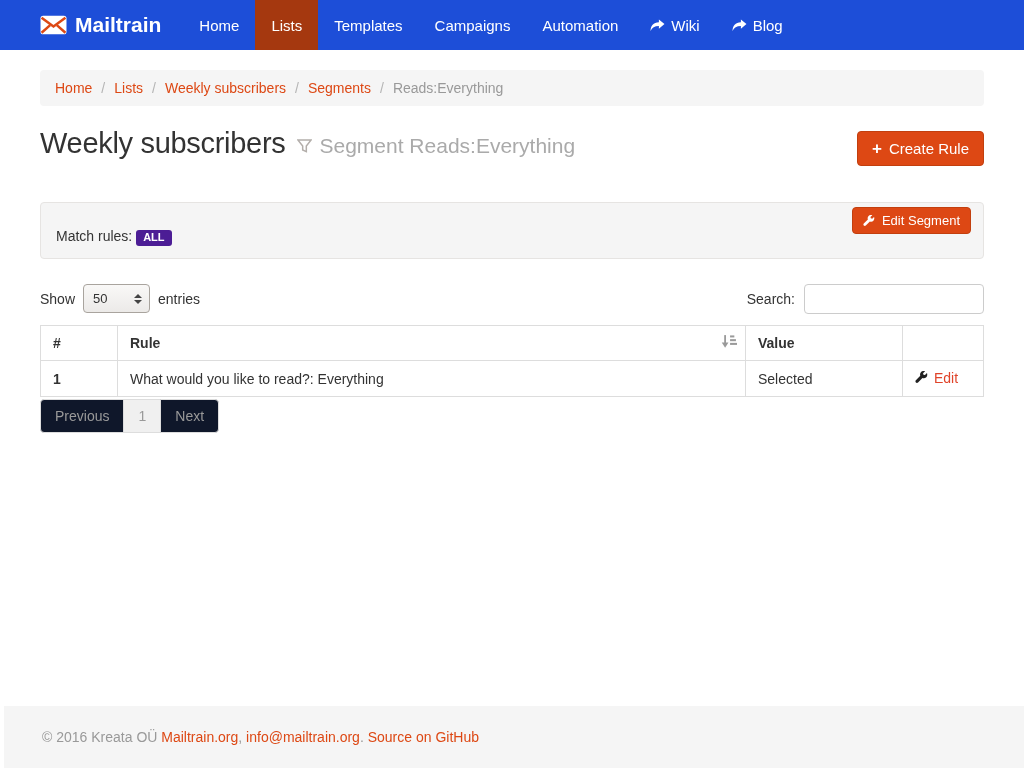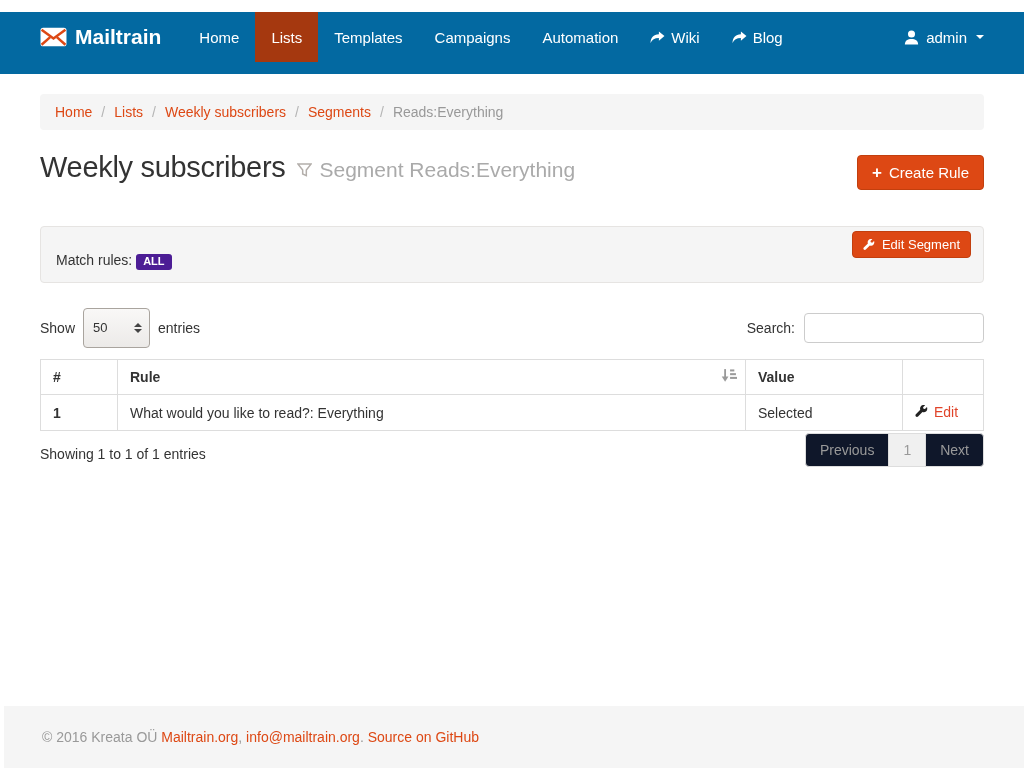--- a/index.html
+++ b/index.html
@@ -6,21 +6,21 @@
   html,body { width:1024px; height:768px; }
   body {
     font-family:"Liberation Sans","DejaVu Sans",sans-serif;
     font-size:14px; color:#333; background:#fff;
     position:relative; overflow:hidden;
   }
   a { text-decoration:none; cursor:pointer; }
   .container { width:944px; margin:0 auto; }
 
   
-  .navbar { height:62px; background:#0369a1;margin-top:12px; }
+  .navbar { height:50px; background:#1d4ed8; }
   .nav-inner { display:flex; align-items:stretch; height:50px; }
   .brand { display:flex; align-items:center; gap:8px; color:#fff;
            font-size:21px; font-weight:bold; margin-right:22px; }
   .nav { display:flex; list-style:none; }
   .nav-item { display:flex; align-items:center; gap:6px; padding:0 16px;
               color:#fff; font-size:15px; cursor:pointer; }
   .nav-item.active { background:#a5380f; }
   .nav-right { margin-left:auto; display:flex; align-items:center; gap:7px;
                color:#fff; font-size:15px; cursor:pointer; }
   .caret { width:0; height:0; border-left:4px solid transparent;
@@ -55,21 +55,21 @@
            font-weight:bold; padding:0 7px; border-radius:3px;margin-top:16px; }
   .show-link { color:#dd4814; }
   .btn-edit-segment { position:absolute; top:4px; right:12px;
                       padding:5px 10px; font-size:13px; }
 
   
   .table-controls { margin-top:25px; display:flex; justify-content:space-between;
                     align-items:center; }
   .length-group { display:flex; align-items:center; gap:8px; }
   .select-box { display:inline-flex; align-items:center; justify-content:space-between;
-                width:67px; height:40px; border:1px solid #a9a49e; border-radius:4px;
+                width:67px; height:29px; border:1px solid #a9a49e; border-radius:4px;
                 background:linear-gradient(#f9f8f7,#eceae8); padding:0 7px 0 9px;
                 font-size:13px; cursor:pointer; }
   .select-arrows { display:flex; flex-direction:column; gap:2px; }
   .select-arrows i { display:block; width:0; height:0;
     border-left:4px solid transparent; border-right:4px solid transparent; }
   .arrow-up { border-bottom:4px solid #444; }
   .arrow-down { border-top:4px solid #444; }
   .search-group { display:flex; align-items:center; gap:9px; }
   .search-input { width:180px; height:30px; border:1px solid #ccc; border-radius:4px;
                   padding:0 8px; font-size:14px; font-family:inherit; }
@@ -147,30 +147,20 @@
       </li>
       <li class="nav-item">
         <span style="display:inline-flex;">
           <svg width="15" height="13" viewBox="0 0 16 14">
             <path d="M9.5 0.5 L15.5 5.5 9.5 10.5 V7.6 C4.8 7.6 2.2 9.3 0.5 12.9 C0.5 7.4 3.6 3.8 9.5 3.5 Z" fill="#fff"></path>
           </svg>
         </span>
         <span>Blog</span>
       </li>
     </ul>
-    <div class="nav-right">
-      <span style="display:inline-flex;">
-        <svg width="15" height="15" viewBox="0 0 14 14">
-          <circle cx="7" cy="3.8" r="3.3" fill="#fff"></circle>
-          <path d="M0.8 13.5 C0.8 9.8 3.5 8.3 7 8.3 C10.5 8.3 13.2 9.8 13.2 13.5 Z" fill="#fff"></path>
-        </svg>
-      </span>
-      <span>admin</span>
-      <span class="caret"></span>
-    </div>
   </div>
 </nav>
 
 <div class="container">
 
   <ol class="breadcrumb">
     <a>Home</a>
     <span class="crumb-sep">/</span>
     <a>Lists</a>
     <span class="crumb-sep">/</span>
@@ -271,21 +261,20 @@
               </svg>
             </span>
             <span>Edit</span>
           </a>
         </td>
       </tr>
     </tbody>
   </table>
 
   <div class="table-footer">
-    <div class="dt-info">Showing 1 to 1 of 1 entries</div>
     <ul class="pagination">
       <li class="page-btn first">Previous</li>
       <li class="page-btn current">1</li>
       <li class="page-btn last">Next</li>
     </ul>
   </div>
 
 </div>
 
 <div class="footer">

